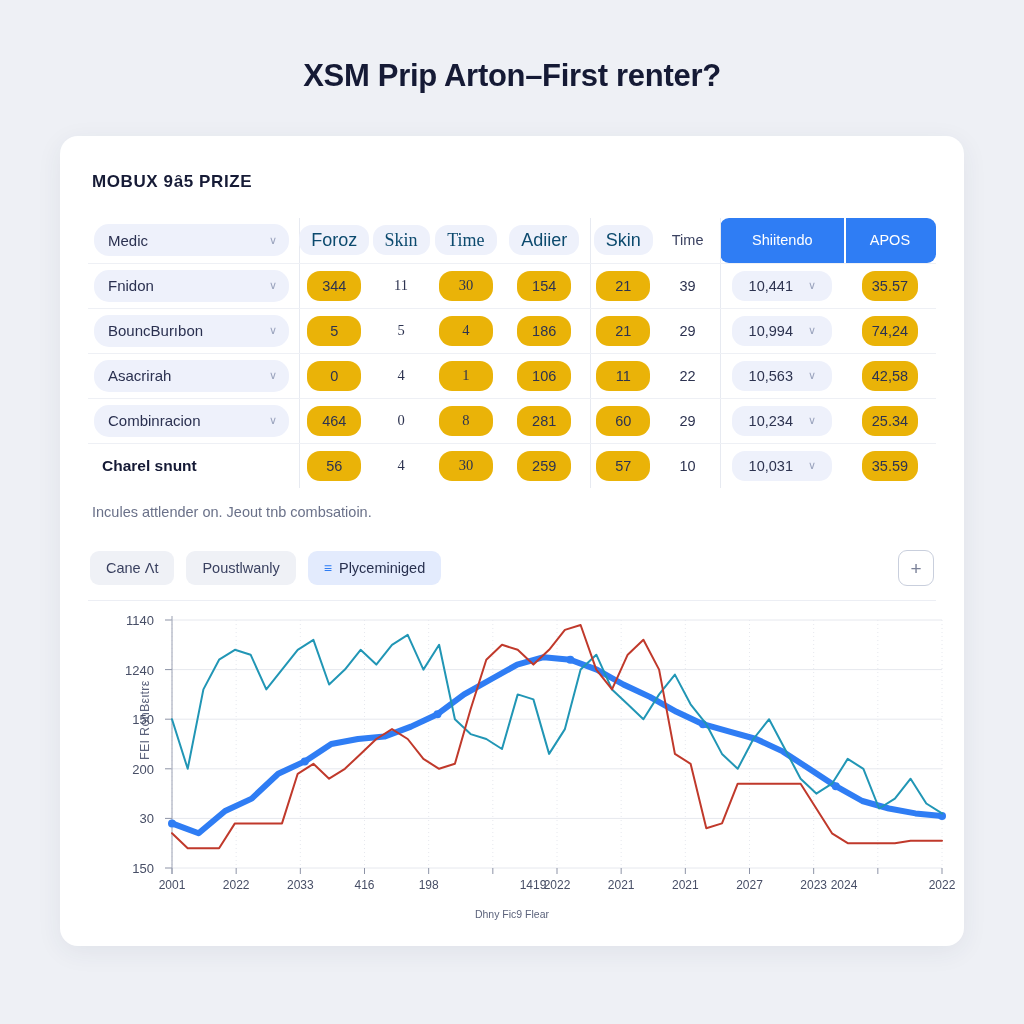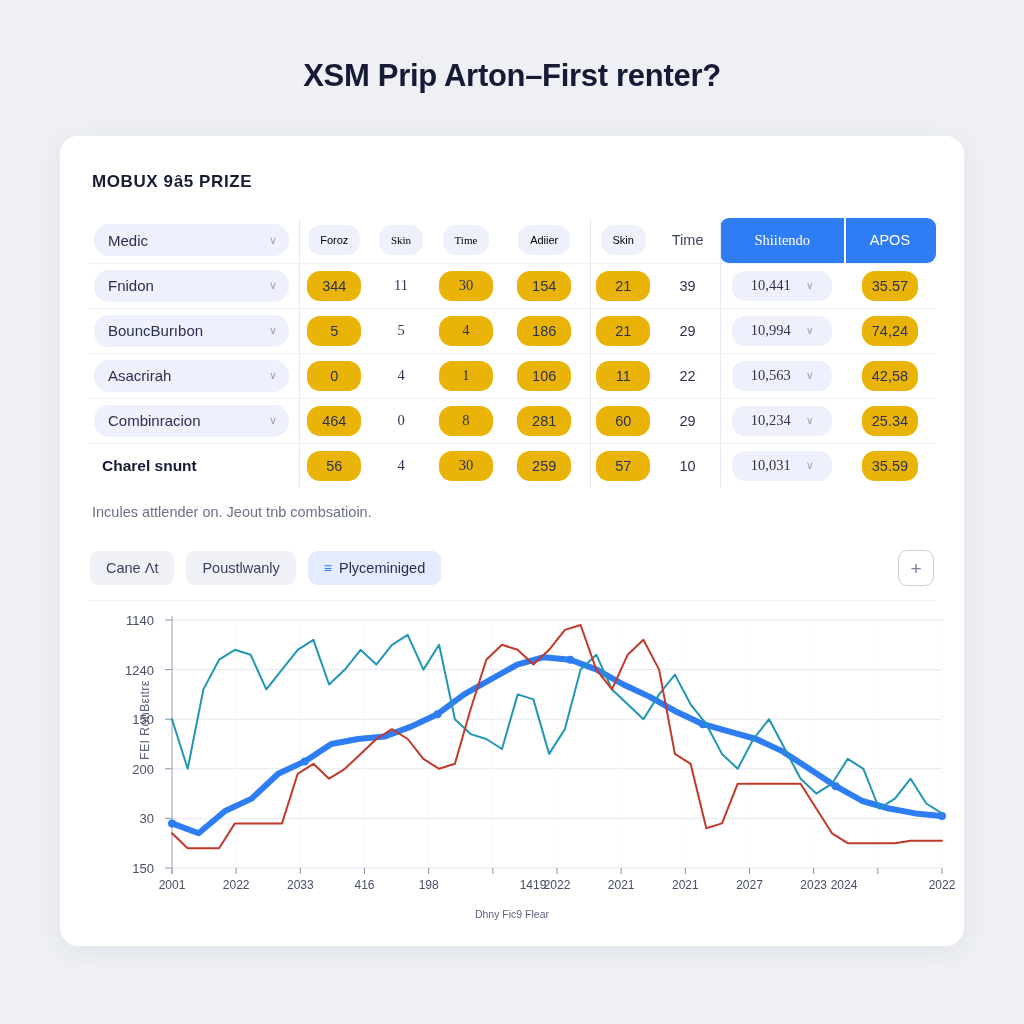--- a/index.html
+++ b/index.html
@@ -66,21 +66,21 @@
     border-bottom: 1px solid #eef0f5;
     font-weight: normal;
   }
   table.grid tr:last-child td { border-bottom: none; }
 
   .col-name  { width: 202px; }
   .col-n     { width: 66px; }
   .col-n2    { width: 62px; font-family: Liberation Serif, serif; }
   .col-wide  { width: 88px; }
   .col-sm    { width: 62px; }
-  .col-big   { width: 118px; font-family: Liberation Serif, serif; }
+  .col-big   { width: 118px; }
   .col-last  { width: 88px; }
 
   
   .sep-l { border-left: 1px solid #e7eaf1; }
 
   .cell { display: flex; align-items: center; justify-content: center; }
 
   .name-pill {
     display: flex;
     align-items: center;
@@ -153,22 +153,22 @@
   .th-blue.first { border-top-left-radius: 9px; border-bottom-left-radius: 9px; }
   .th-blue.last  { border-top-right-radius: 9px; border-bottom-right-radius: 9px; }
   .th-blue.divider { box-shadow: inset 2px 0 0 #ffffff; }
   .th-head-pill {
     display: inline-flex;
     align-items: center;
     justify-content: center;
     background: #eef1fb;
     border-radius: 13px;
     height: 30px;
-    font-size: 11px;
-    color: #000000;
+    font-size: 18px;
+    color: #0c4a6e;
     padding: 12px 12px;
   }
   .th-head-plain {
     display: inline-flex;
     align-items: center;
     justify-content: center;
     height: 30px;
     font-size: 14.5px;
     color: #3b4261;
     padding: 0 10px;

